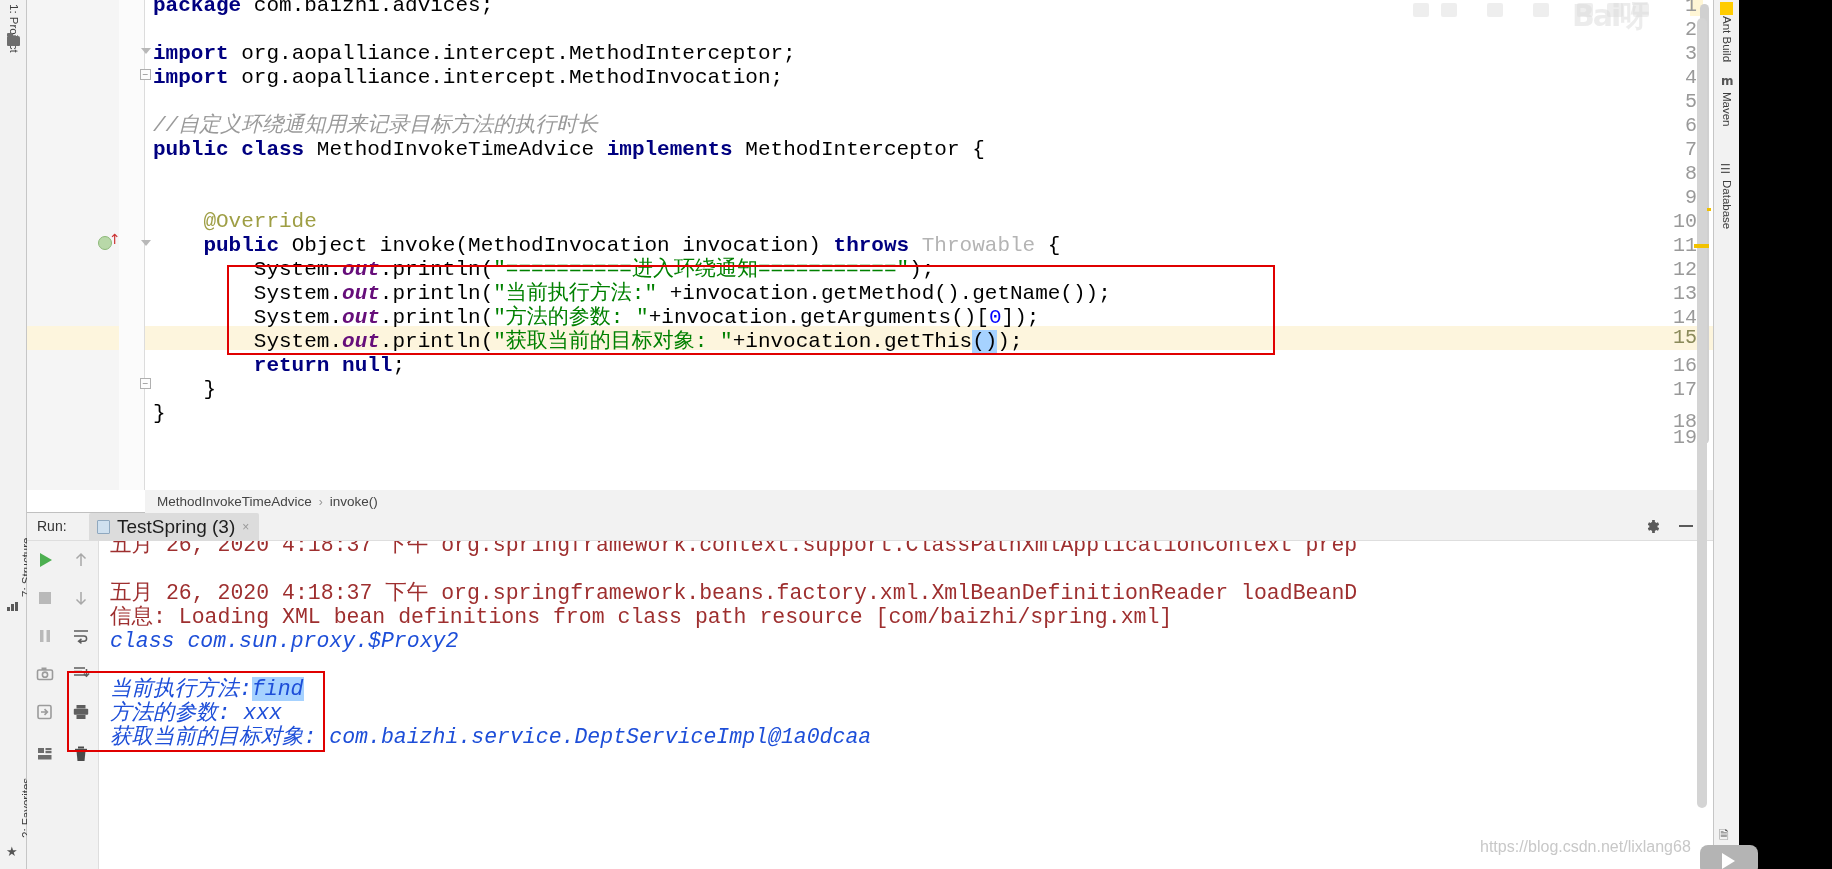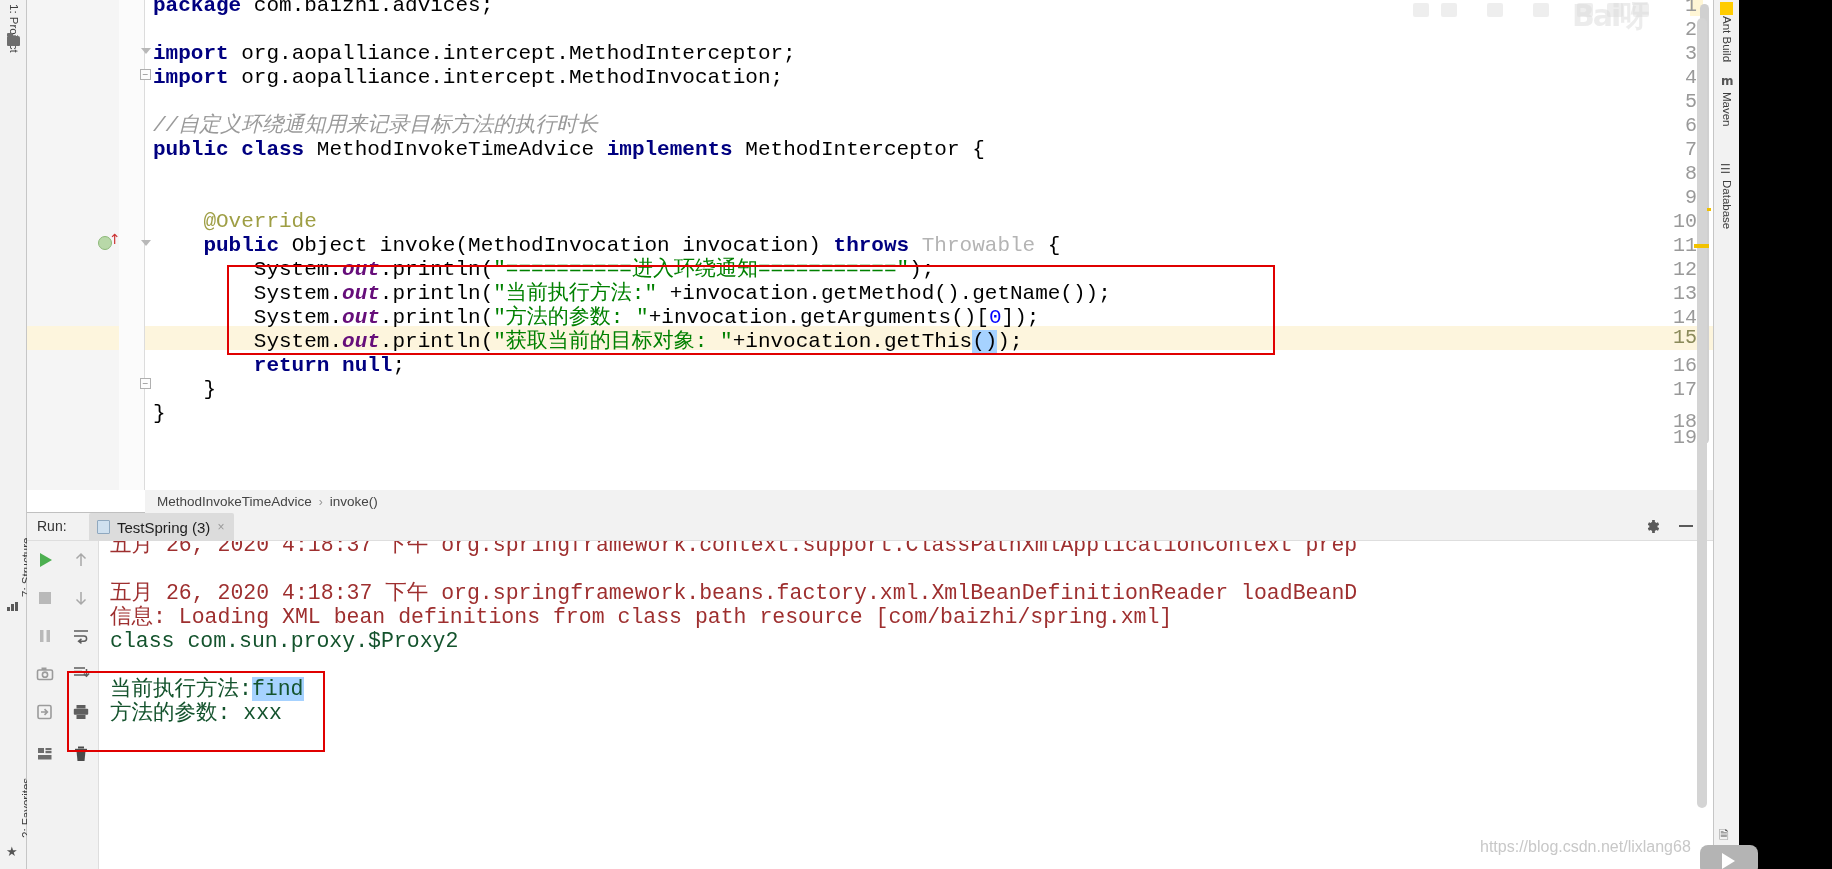--- a/index.html
+++ b/index.html
@@ -237,21 +237,21 @@
     padding: 0 10px 0 8px;
     gap: 7px;
     border-radius: 2px 2px 0 0;
   }
   .run-tab-ico {
     width: 13px; height: 14px;
     border: 1.5px solid #8fa8bf;
     background: #cfe0ef;
     border-radius: 1px;
   }
-  .run-tab-label { font-size: 15px; color: #1d1d1d; }
+  .run-tab-label { font-size: 19px; color: #1d1d1d; }
   .run-tab-close { font-size: 12px; color: #999; }
 
   .run-gear {
     position: absolute; right: 52px; top: 5px;
     width: 17px; height: 17px;
   }
   .run-min {
     position: absolute; right: 20px; top: 12px;
     width: 14px; height: 2px; background: #5a5a5a;
   }
@@ -278,21 +278,21 @@
   .co {
     position: absolute;
     left: 10px;
     white-space: pre;
     font-family: "Liberation Mono", monospace;
     font-size: 21.5px;
     line-height: 24px;
     height: 24px;
   }
   .co.err { color: #9e2f2f; }
-  .co.out { color: #14532d; }
+  .co.out { color: #1d4ed8; font-style: italic; }
   .co.clip { overflow: hidden; }
 
   .redbox-console {
     position: absolute;
     border: 2px solid #e00000;
     pointer-events: none;
   }
 
   
   .right-strip {
@@ -568,20 +568,21 @@
       </div>
     </div>
 
     <div class="console">
       <div class="co err clip" style="top:-8px;">五月 26, 2020 4:18:37 下午 org.springframework.context.support.ClassPathXmlApplicationContext prep</div>
       <div class="co err" style="top:40px;">五月 26, 2020 4:18:37 下午 org.springframework.beans.factory.xml.XmlBeanDefinitionReader loadBeanD</div>
       <div class="co err" style="top:64px;">信息: Loading XML bean definitions from class path resource [com/baizhi/spring.xml]</div>
       <div class="co out" style="top:88px;">class com.sun.proxy.$Proxy2</div>
       <div class="co out" style="top:136px;"><span>当前执行方法:</span><span class="sel">find</span></div>
       <div class="co out" style="top:160px;">方法的参数: xxx</div>
+      <div class="co out" style="top:184px;">获取当前的目标对象: com.baizhi.service.DeptServiceImpl@1a0dcaa</div>
     </div>
 
     <div class="redbox-console" style="left:40px; top:158px; width:258px; height:81px;"></div>
   </div>
 
   <div class="page-scroll-track"></div>
   <div class="page-scroll-thumb"></div>
   <div class="page-mark" style="top:244px;"></div>
 
   <div class="right-strip">

